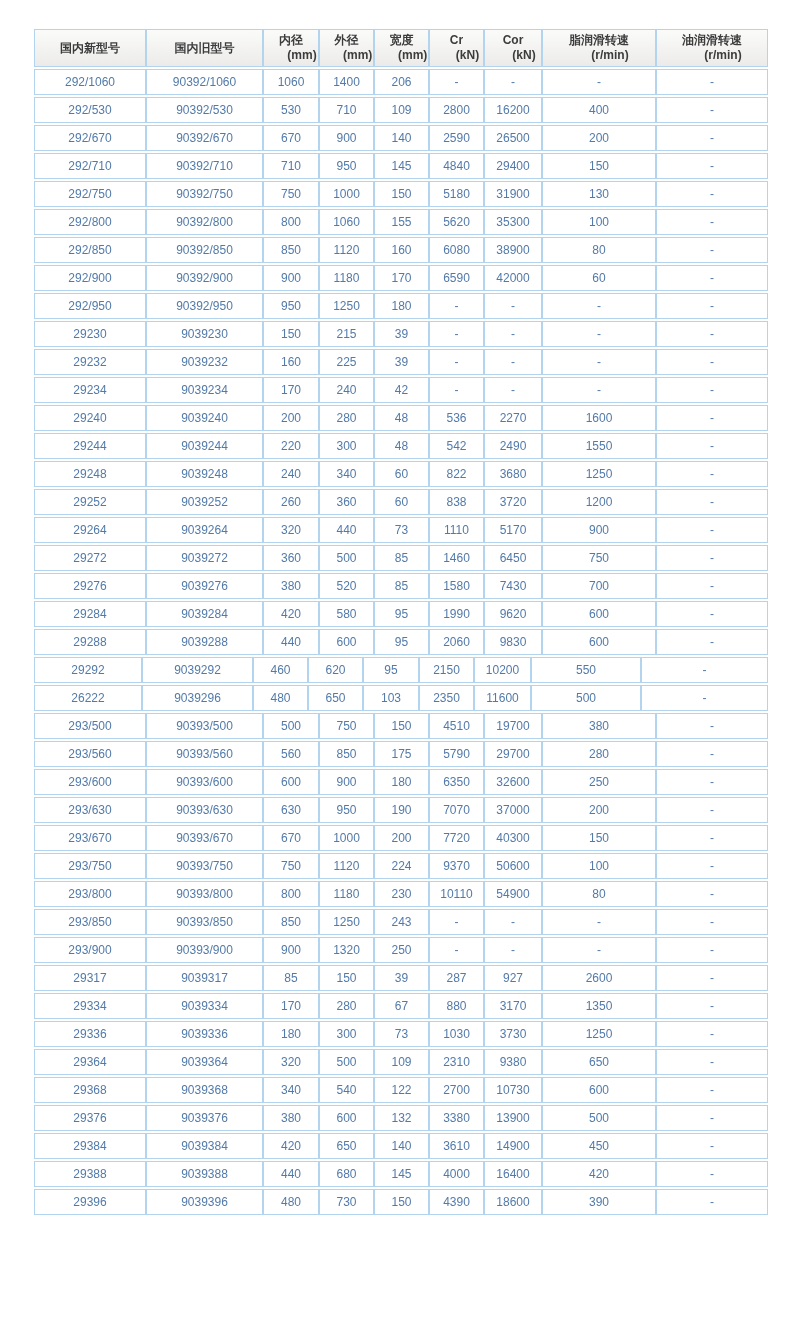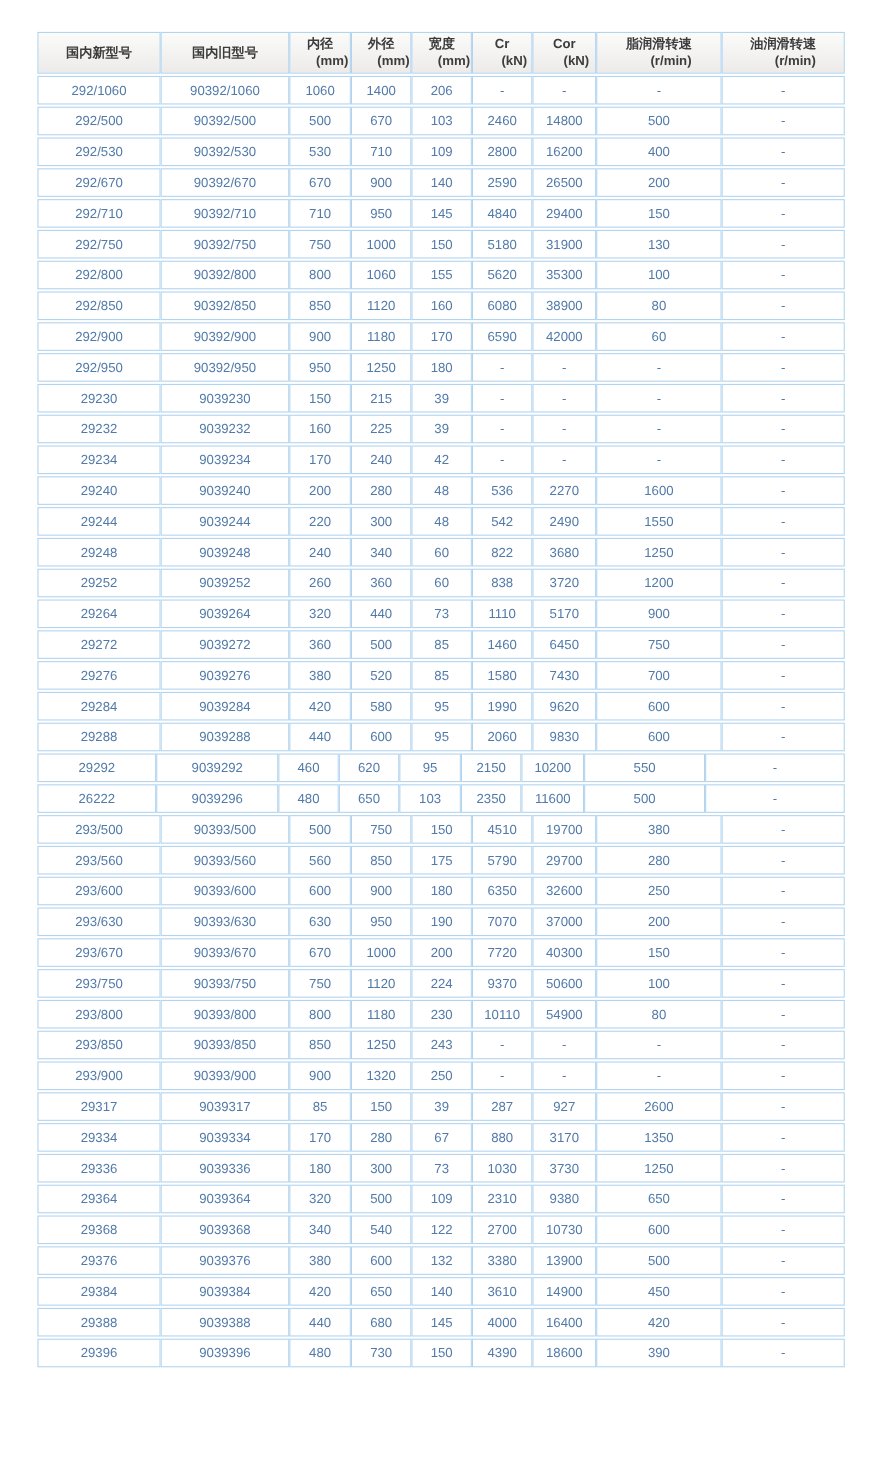--- a/index.html
+++ b/index.html
@@ -118,31 +118,20 @@
           <td>90392/1060</td>
           <td>1060</td>
           <td>1400</td>
           <td>206</td>
           <td>-</td>
           <td>-</td>
           <td>-</td>
           <td>-</td>
         </tr>
         <tr>
-          <td>292/500</td>
-          <td>90392/500</td>
-          <td>500</td>
-          <td>670</td>
-          <td>103</td>
-          <td>2460</td>
-          <td>14800</td>
-          <td>500</td>
-          <td>-</td>
-        </tr>
-        <tr>
           <td>292/530</td>
           <td>90392/530</td>
           <td>530</td>
           <td>710</td>
           <td>109</td>
           <td>2800</td>
           <td>16200</td>
           <td>400</td>
           <td>-</td>
         </tr>

